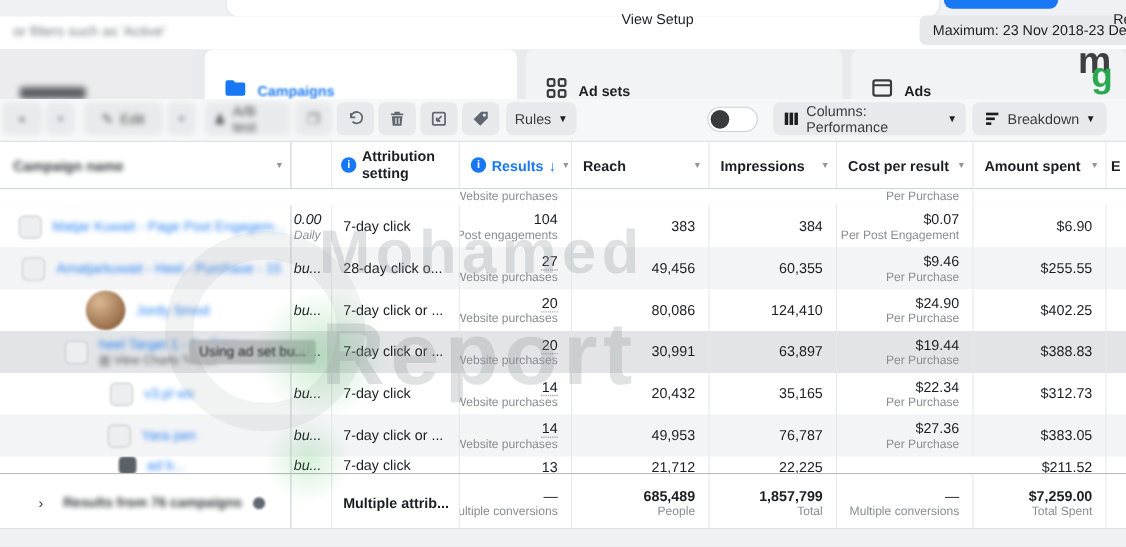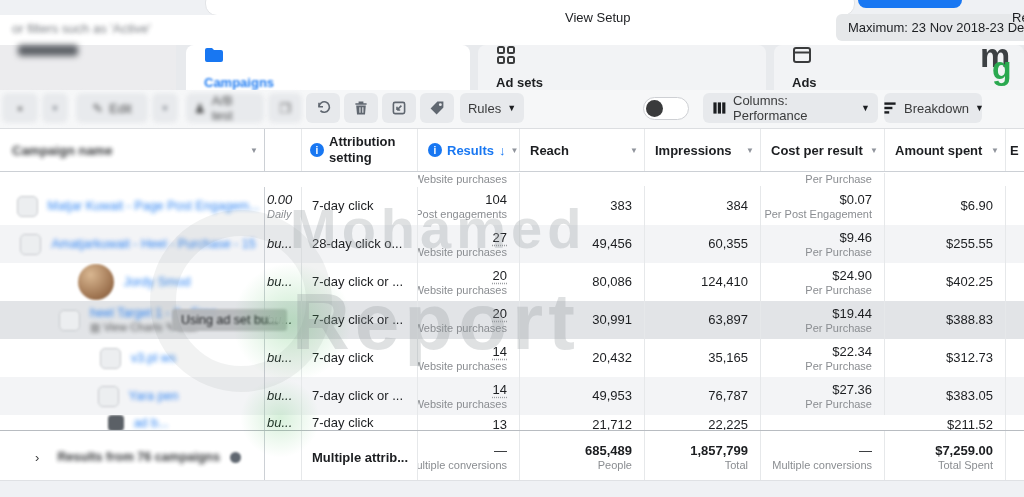--- a/index.html
+++ b/index.html
@@ -12,21 +12,21 @@
   
   .top-input{left:205px;top:-10px;width:648px;height:24px;background:#fff;border:1px solid #e2e4e7;border-radius:12px;}
   .top-blue-btn{left:858px;top:-8px;width:104px;height:16px;background:#1877f2;border-radius:9px;}
   .filter-bar{left:0;top:15px;width:1024px;height:30px;background:#fff;}
   .filter-text{left:12px;top:21px;color:#6b6f75;font-size:13px;}
   .date-pill{left:836px;top:14px;width:210px;height:27px;background:#e6e8ea;border-radius:6px;
              display:flex;align-items:center;padding-left:12px;font-size:13px;color:#1c1e21;}
 
   
   .tab-bar{left:0;top:45px;width:1024px;height:45px;background:#e8eaed;}
-  .tab{position:absolute;top:45px;height:45px;display:flex;align-items:flex-start;gap:10px;padding-left:18px;box-sizing:border-box;flex-direction:column;}
+  .tab{position:absolute;top:45px;height:45px;display:flex;align-items:flex-end;gap:10px;padding-left:18px;box-sizing:border-box;}
   .tab-account{left:0;width:176px;background:#ececee;}
   .tab-campaigns{left:186px;width:284px;background:#fff;border-radius:8px 8px 0 0;color:#1877f2;font-weight:bold;}
   .tab-adsets{left:478px;width:288px;background:#f2f3f5;border-radius:8px 8px 0 0;font-weight:bold;}
   .tab-ads{left:774px;width:250px;background:#f2f3f5;border-radius:8px 8px 0 0;font-weight:bold;}
   .acct-blob{width:60px;height:11px;background:#5a5e64;border-radius:3px;filter:blur(3px);}
 
   
   .mg-logo{left:976px;top:40px;width:46px;height:50px;z-index:30;}
   .mg-m{position:absolute;left:4px;top:-4px;font-size:34px;font-weight:bold;color:#3c4043;}
   .mg-g{position:absolute;left:16px;top:10px;font-size:32px;font-weight:bold;color:#2aa84f;}
@@ -189,21 +189,21 @@
     <svg class="icon16" viewBox="0 0 20 20">
       <g fill="#1c1e21">
           <rect x="3" y="3" width="4" height="14"></rect>
           <rect x="8.5" y="3" width="4" height="14"></rect>
           <rect x="14" y="3" width="4" height="14"></rect>
         </g>
     </svg>
     <span>Columns: Performance</span>
       <span class="caret-dark">▼</span>
   </div>
-  <div class="tbtn" style="left:884px;top:93px;width:98px;">
+  <div class="tbtn" style="left:884px;top:93px;width:122px;">
     <svg class="icon16" viewBox="0 0 20 20">
       <g fill="#1c1e21">
           <rect x="3" y="3" width="14" height="3"></rect>
           <rect x="3" y="8.5" width="10" height="3"></rect>
           <rect x="3" y="14" width="6" height="3"></rect>
         </g>
     </svg>
     <span>Breakdown</span>
       <span class="caret-dark">▼</span>
   </div>

